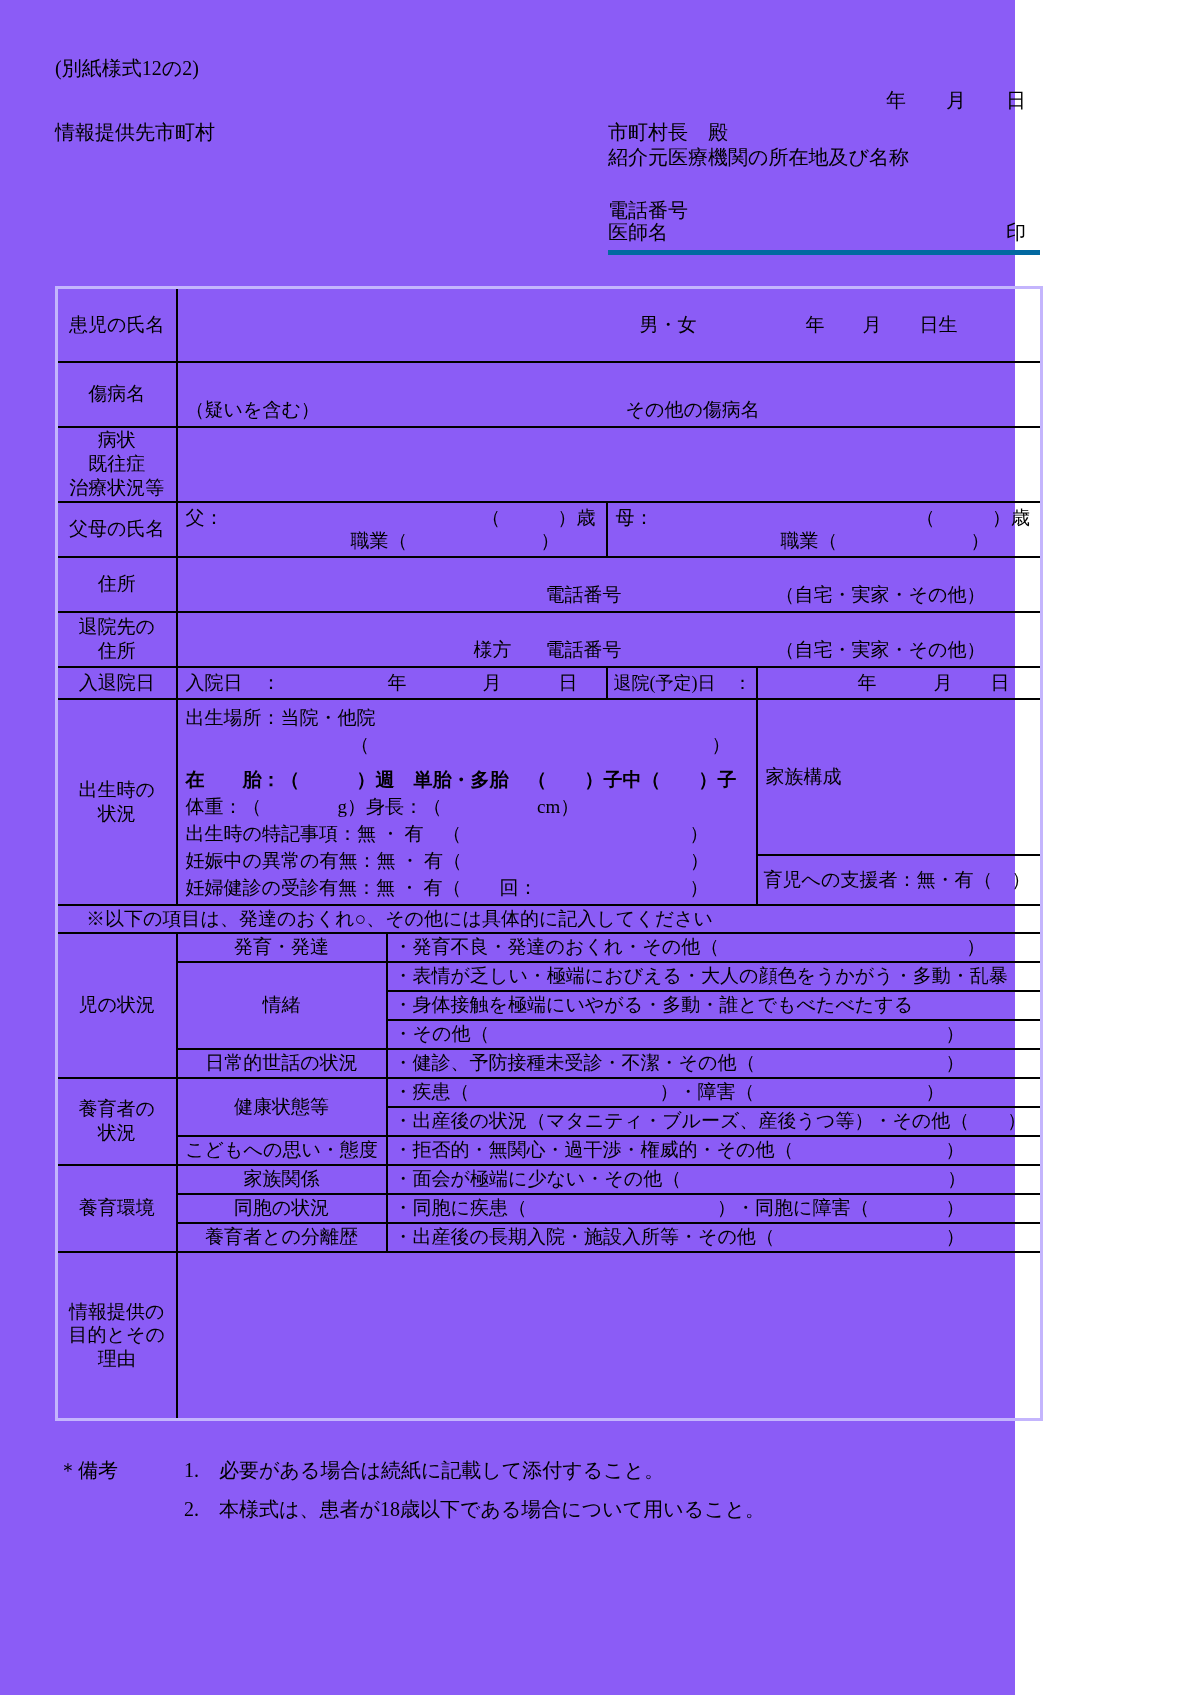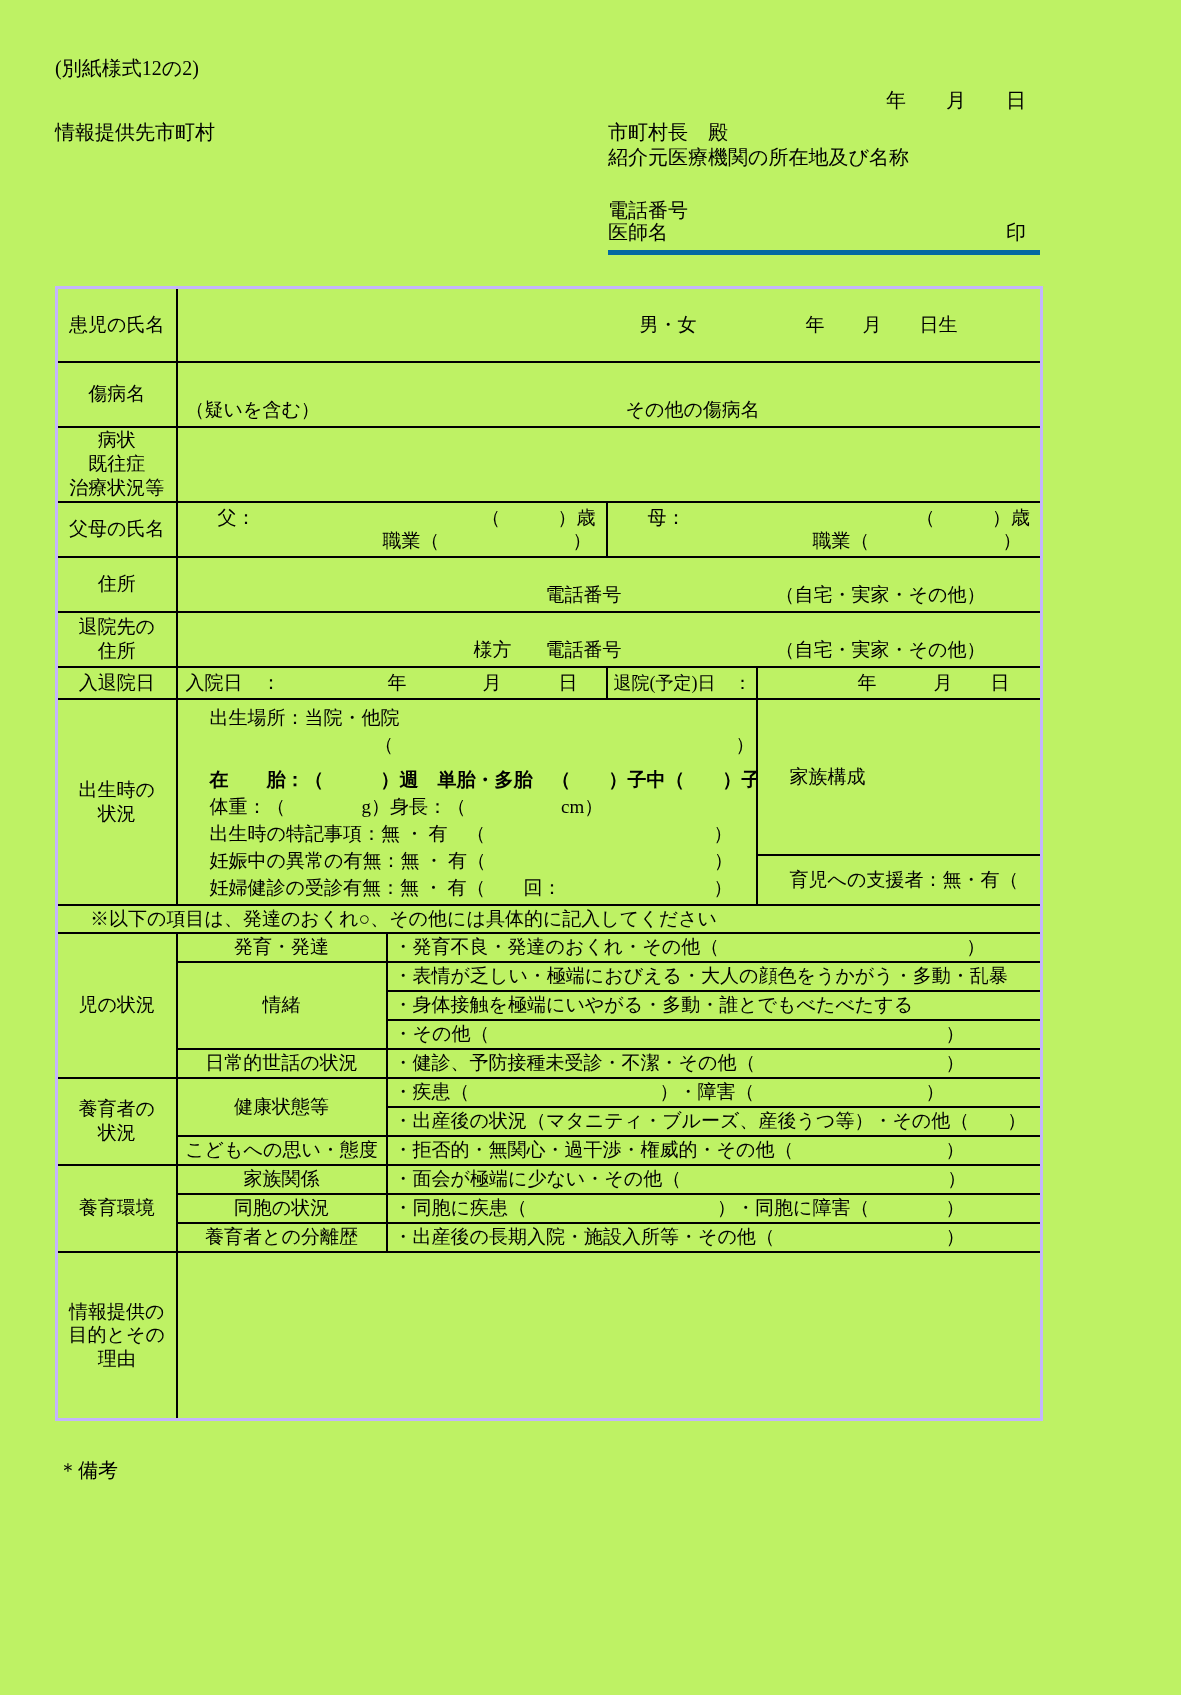--- a/index.html
+++ b/index.html
@@ -1,34 +1,34 @@
 <!DOCTYPE html>
 <html><head>
 <meta charset="utf-8">
 <style>
   * { margin:0; padding:0; box-sizing:border-box; }
   html,body { background:#ffffff; }
   .page {
-    position:relative; width:1181px; height:1695px;
-    background:#bef264; color:#000000;
+    position:relative; width:1015px; height:1695px;
+    background:#8b5cf6; color:#000000;
     font-family:"Liberation Serif","DejaVu Serif",serif;
     font-size:20px; line-height:1.25;
   }
   .hdr { position:absolute; white-space:pre; }
   .doctor-line {
     position:absolute; left:608px; top:220px; width:432px;
     display:flex; justify-content:space-between;
     padding:0 14px 5px 0; border-bottom:5px solid #0369a1;
   }
   table.main {
     position:absolute; left:55px; top:286px; width:985px;
     border-collapse:collapse; table-layout:fixed; font-size:19px;
     border:3px solid #c4b5fd;
   }
-  .main td { border:2px solid #000; position:relative; vertical-align:middle; overflow:hidden;padding-left:32px; }
+  .main td { border:2px solid #000; position:relative; vertical-align:middle; overflow:hidden; }
   .main td.lbl { text-align:center; white-space:pre-line; padding:0 2px; }
   .main td.sub { text-align:center; white-space:nowrap; padding:0 2px; }
   .main td.txt { padding:0 6px; white-space:pre; }
   .vabs { position:absolute; top:50%; transform:translateY(-50%); white-space:pre; }
   .babs { position:absolute; bottom:4px; white-space:pre; }
   .parent-cell { vertical-align:top; }
   .pl1 { display:flex; justify-content:space-between; padding:3px 10px 0 8px; height:26px; }
   .pl2 { padding-left:150px; height:26px; white-space:pre;margin-left:23px; }
   .birth-cell { vertical-align:top; padding:6px 0 0 8px; }
   .bl { height:27px; white-space:pre; }
@@ -215,15 +215,19 @@
 目的とその
 理由</td>
       <td colspan="4"></td>
     </tr>
 
     </tbody>
   </table>
 
   <div class="footer">
     <span class="rlabel">＊備考</span>
+    <div>
+      <div class="ritem">1.　必要がある場合は続紙に記載して添付すること。</div>
+      <div class="ritem">2.　本様式は、患者が18歳以下である場合について用いること。</div>
+    </div>
   </div>
 
 </div>
 
 </body></html>

